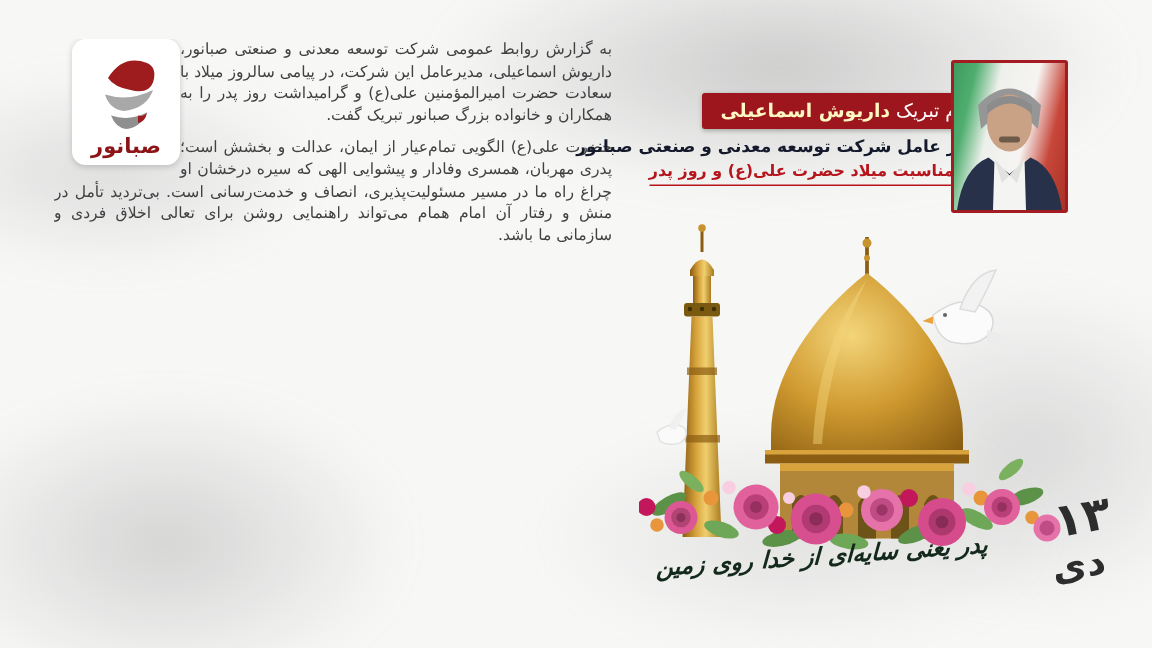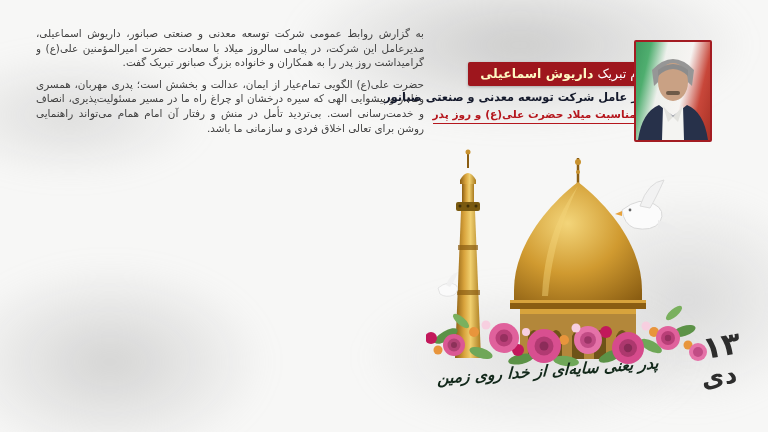--- a/index.html
+++ b/index.html
@@ -14,21 +14,21 @@
   .cloud.c3{bottom:-30px;left:-50px;width:320px;height:200px;background:radial-gradient(closest-side,rgba(170,170,170,.45),rgba(170,170,170,0));}
   .cloud.c4{top:190px;right:-60px;width:280px;height:220px;background:radial-gradient(closest-side,rgba(190,190,190,.5),rgba(190,190,190,0));}
   .cloud.c5{bottom:0px;left:360px;width:340px;height:150px;background:radial-gradient(closest-side,rgba(185,185,185,.35),rgba(185,185,185,0));}
 
   
   .text-col{
     position:absolute;left:36px;top:26px;width:388px;height:384px;
     direction:rtl;text-align:justify;color:#414141;
     font-size:10.4px;line-height:14.6px;overflow:hidden;
   }
-  .text-col p{margin:0 0 7px 0;}
+  .text-col p{margin:0 16px 7px 0;}
   .logo-card{
     float:left;width:72px;height:84px;margin-left:12px;margin-bottom:6px;
     background:#ffffff;border-radius:9px;box-shadow:0 1px 4px rgba(0,0,0,.18);
     display:flex;flex-direction:column;align-items:center;justify-content:flex-start;
   }
   .logo-card svg{display:block;margin-top:6px;}
   .logo-text{font-size:14px;font-weight:bold;color:#8c1417;margin-top:1px;direction:rtl;}
 
   
   .badge{
@@ -78,20 +78,29 @@
 </head>
 <body>
 
 <div class="cloud c1"></div>
 <div class="cloud c2"></div>
 <div class="cloud c3"></div>
 <div class="cloud c4"></div>
 <div class="cloud c5"></div>
 
 <div class="text-col">
+  <div class="logo-card">
+    <svg width="56" height="58" viewBox="0 0 56 58">
+      <path d="M16,20 Q26,4 42,10 Q49,13 46,23 Q43,31 31,28 Q20,26 16,20 Z" fill="#9e1b1e"></path>
+      <path d="M14,31 Q30,36 46,28 Q42,40 27,42 Q17,41 14,31 Z" fill="#a8a8a8"></path>
+      <path d="M18,45 Q30,49 42,43 Q38,53 28,54 Q21,53 18,45 Z" fill="#8f8f8f"></path>
+      <path d="M36,45 Q40,46 42,43 Q41,49 36,50 Z" fill="#9e1b1e"></path>
+    </svg>
+    <div class="logo-text">صبانور</div>
+  </div>
   <p>به گزارش روابط عمومی شرکت توسعه معدنی و صنعتی صبانور، داریوش اسماعیلی، مدیرعامل این شرکت، در پیامی سالروز میلاد با سعادت حضرت امیرالمؤمنین علی(ع) و گرامیداشت روز پدر را به همکاران و خانواده بزرگ صبانور تبریک گفت.</p>
   <p>حضرت علی(ع) الگویی تمام‌عیار از ایمان، عدالت و بخشش است؛ پدری مهربان، همسری وفادار و پیشوایی الهی که سیره درخشان او چراغ راه ما در مسیر مسئولیت‌پذیری، انصاف و خدمت‌رسانی است. بی‌تردید تأمل در منش و رفتار آن امام همام می‌تواند راهنمایی روشن برای تعالی اخلاق فردی و سازمانی ما باشد.</p>
 </div>
 
 <div class="badge">
   <span>پیام تبریک </span><span class="name">داریوش اسماعیلی</span>
 </div>
 <div class="subtitle">مدیر عامل شرکت توسعه معدنی و صنعتی صبانور</div>
 <div class="occasion">به مناسبت میلاد حضرت علی(ع) و روز پدر</div>
 

